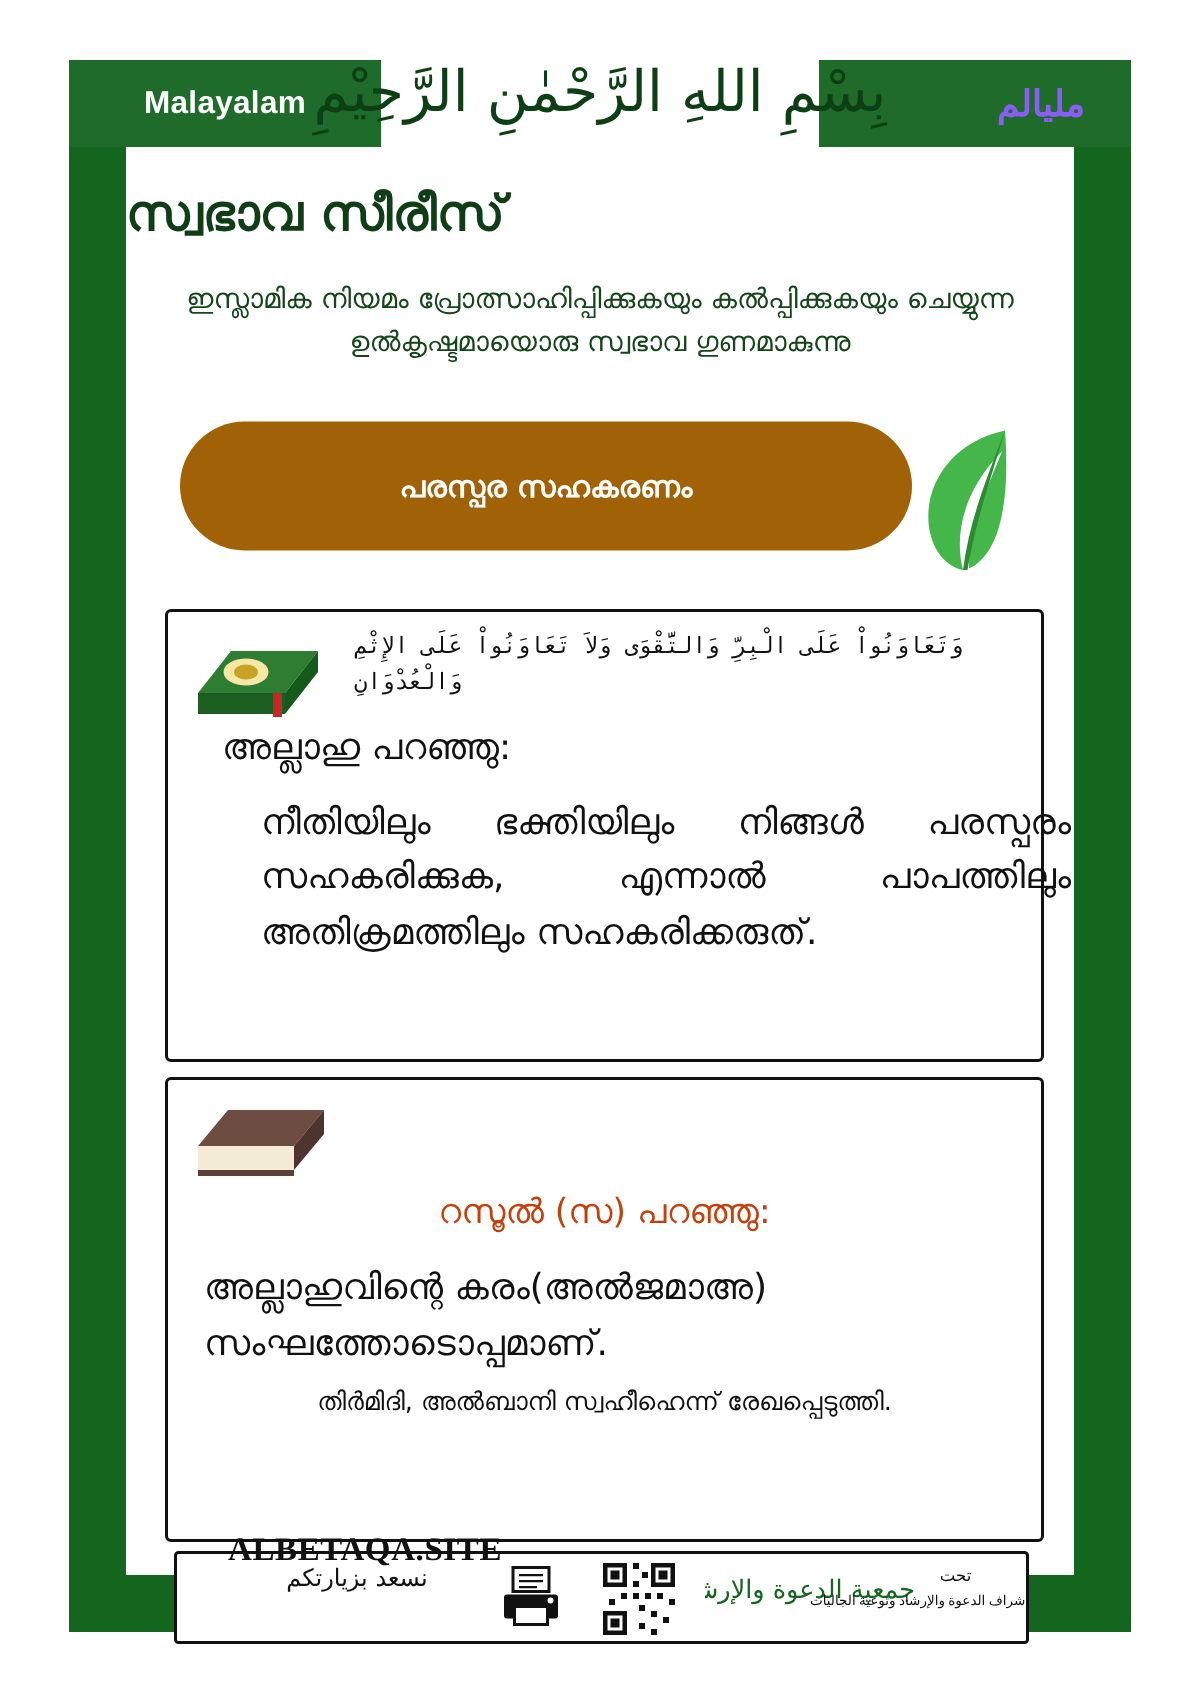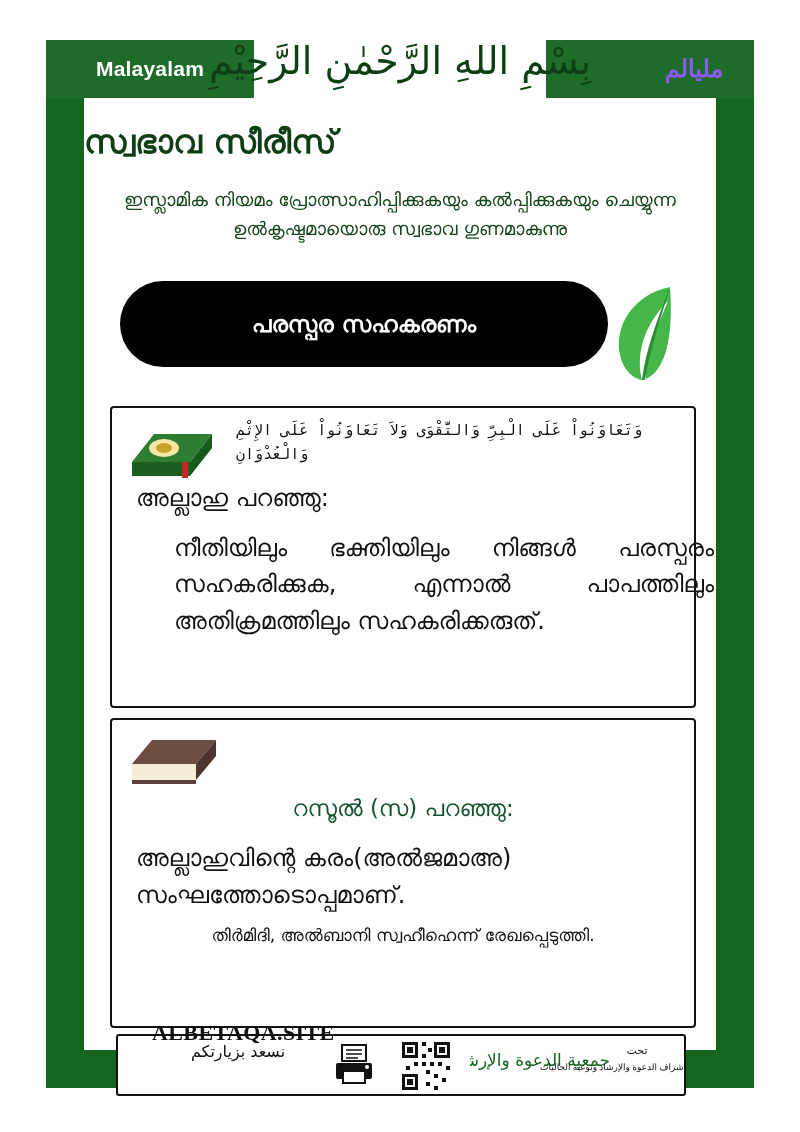--- a/index.html
+++ b/index.html
@@ -111,26 +111,26 @@
     font-family: "DejaVu Sans", sans-serif;
     font-size: 18.5px;
     line-height: 1.55;
   }
 
   
   .pill {
     position: absolute;
     left: 120px; top: 281px;
     width: 488px; height: 86px;
-    background: #000000;
+    background: #a16207;
     border-radius: 43px;
     display: flex; align-items: center; justify-content: center;
     color: #ffffff;
     font-family: "DejaVu Sans", sans-serif;
-    font-size: 23px;
+    font-size: 20px;
     font-weight: bold;
   }
   .leaf {
     position: absolute;
     left: 612px; top: 283px;
     width: 62px; height: 100px;
   }
 
   
   .card {
@@ -148,21 +148,21 @@
     width: 440px;
     text-align: left;
     color: #111111;
     font-family: Liberation Mono, monospace;
     font-size: 15px;
     direction: rtl;
     line-height: 1.6;
   }
   .allah-said {
     position: absolute;
-    left: 136px; top: 484px;
+    left: 148px; top: 484px;
     color: #111111;
     font-family: "DejaVu Sans", sans-serif;
     font-size: 24px;
   }
   .ayah-mal {
     position: absolute;
     left: 134px; top: 530px;
     width: 540px;
     color: #111111;
     font-family: "DejaVu Sans", sans-serif;
@@ -179,21 +179,21 @@
     color: #111111;
     font-family: "DejaVu Sans", sans-serif;
     font-size: 24px;
   }
 
   .prophet-said {
     position: absolute;
     left: 110px; top: 795px;
     width: 586px;
     text-align: center;
-    color: #14532d;
+    color: #c2410c;
     font-family: "DejaVu Sans", sans-serif;
     font-size: 23px;
   }
   .hadith-mal {
     position: absolute;
     left: 136px; top: 840px;
     width: 530px;
     color: #111111;
     font-family: "DejaVu Sans", sans-serif;
     font-size: 24px;

